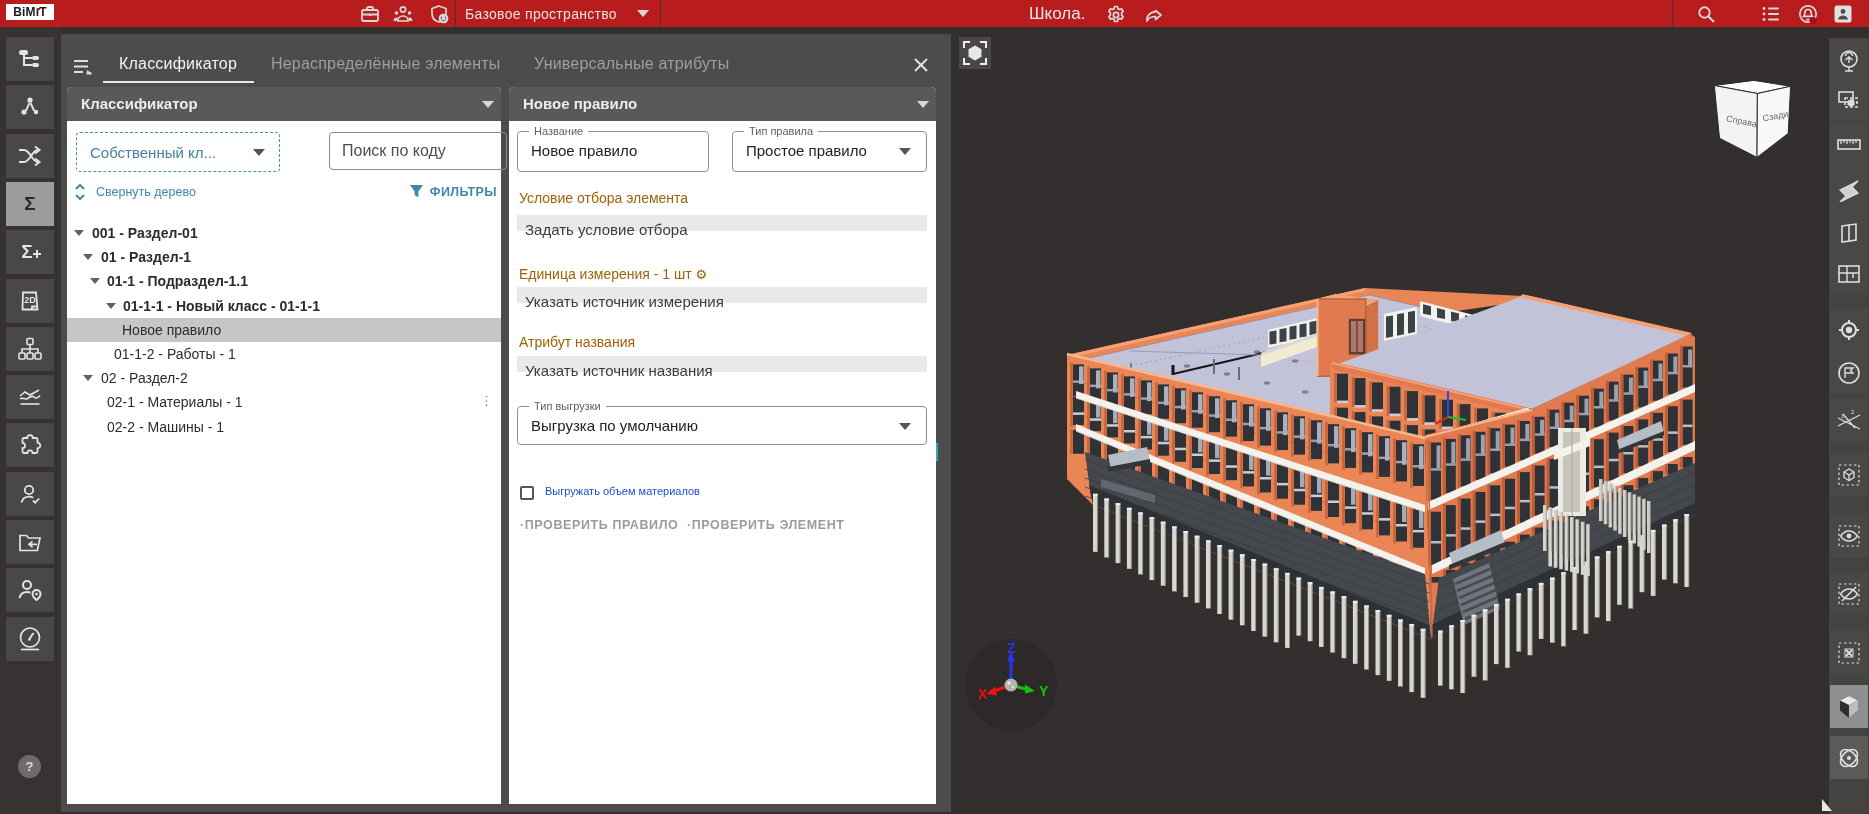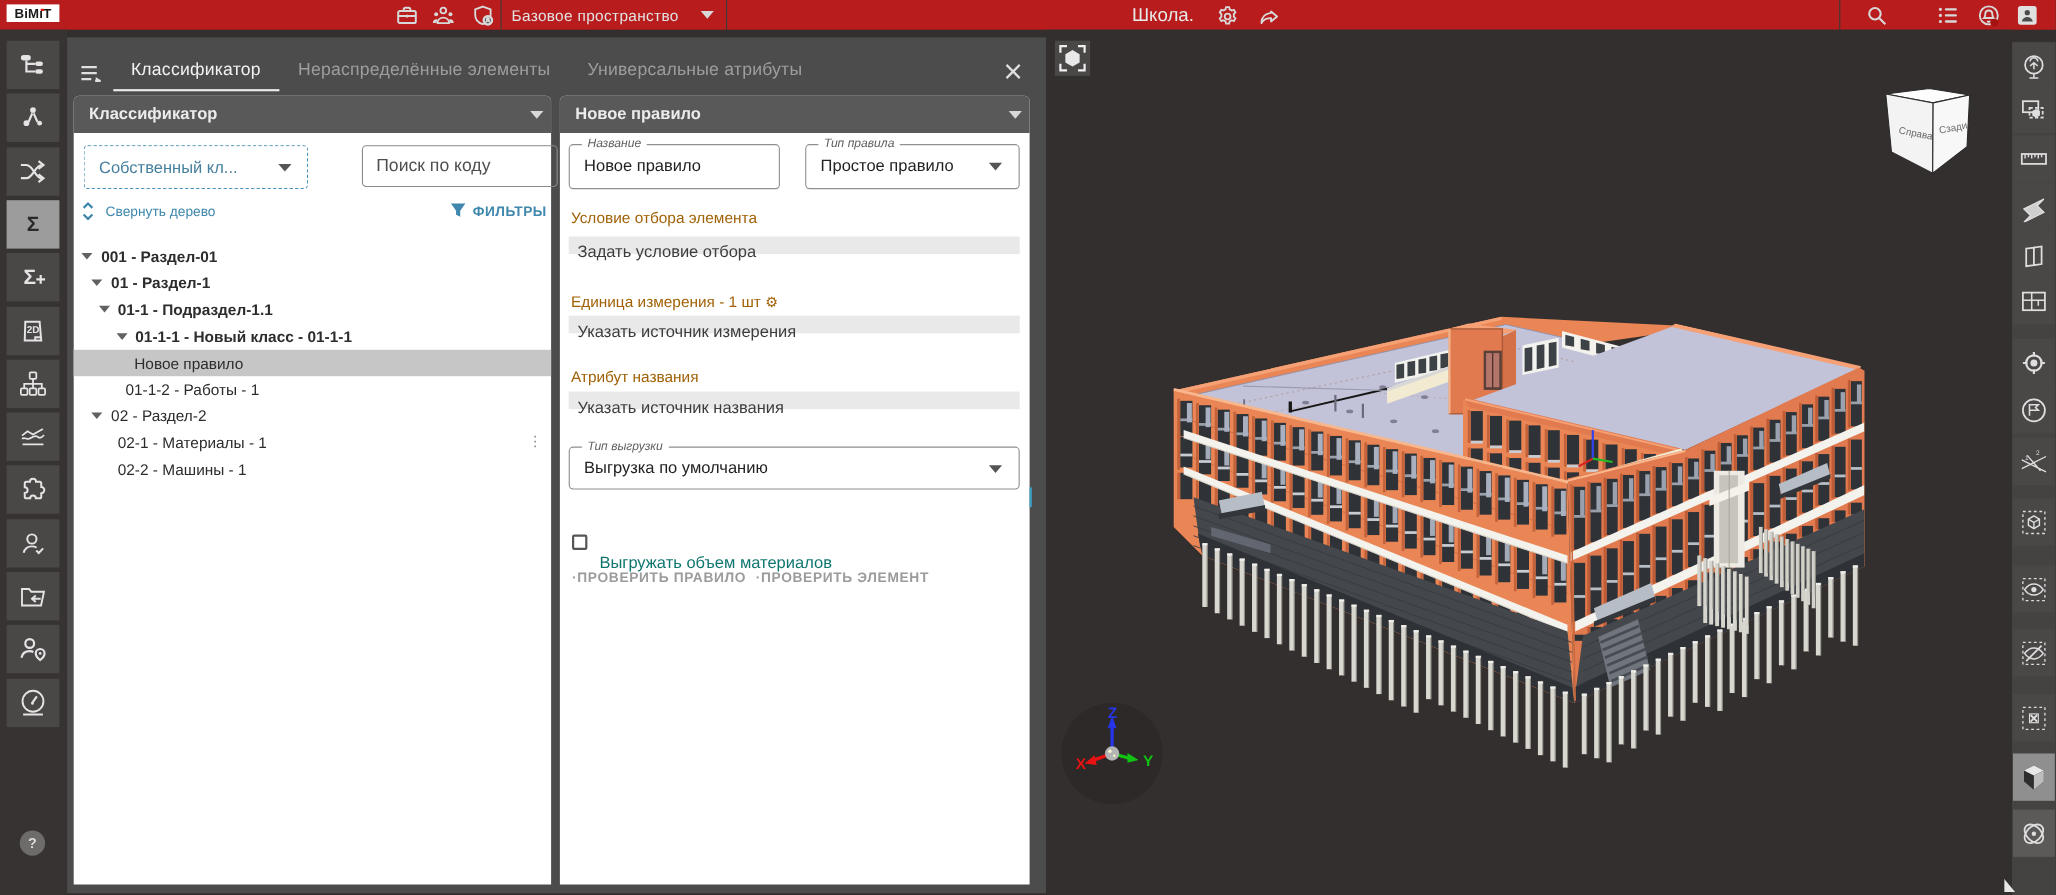--- a/index.html
+++ b/index.html
@@ -41,29 +41,29 @@
 #filters { position:absolute; right:4px; top:98px; font-size:12.5px; color:#3f87ad; font-weight:bold; letter-spacing:0.4px; }
 
 .trow { position:absolute; left:0; width:434px; height:24px; font-size:14px; color:#2c2c2c;margin-top:12px; }
 .trow .arr { position:absolute; width:0; height:0; border-left:5px solid transparent; border-right:5px solid transparent; border-top:6px solid #616161; top:9px; }
 .trow .lbl { position:absolute; top:4px; white-space:nowrap; }
 .trow.b .lbl { font-weight:bold; }
 .trow.sel2 { background:#c6c6c6; }
 .dots3 { position:absolute; right:8px; top:3px; color:#8a8a8a; font-size:13px; letter-spacing:0; }
 
 .fieldset { position:absolute; border:1px solid #8f8f8f; border-radius:4px; }
-.fieldset .legend { position:absolute; top:-7px; left:11px; background:#fff; padding:0 5px; font-size:11px; color:#5f5f5f;font-style:italic; }
+.fieldset .legend { position:absolute; top:-7px; left:11px; background:#fff; padding:0 5px; font-size:11px; color:#5f5f5f; }
 .fieldset .val { position:absolute; left:13px; top:10px; font-size:15px; color:#222; }
 .fieldset .caret { position:absolute; right:15px; top:16px; width:0; height:0; border-left:6px solid transparent; border-right:6px solid transparent; border-top:7px solid #555; }
 .flabel { position:absolute; left:10px; font-size:14px; color:#a16207; }
 .ginput { position:absolute; left:8px; width:410px; height:16px; background:#e9e9e9; }
 .ginput .ph { position:absolute; left:8px; top:6px; font-size:15px; color:#3d3d3d; }
 #chkrow { position:absolute; left:11px; top:397px; }
 #chkbox { position:absolute; left:0; top:2px; width:14px; height:14px; border:2px solid #555; border-radius:2px; }
-#chklbl { position:absolute; left:25px; top:19px; font-size:15px; color:#0f766e; white-space:nowrap; }
+#chklbl { position:absolute; left:25px; top:1px; font-size:11px; color:#1d4ed8; white-space:nowrap; }
 .pbtn { position:absolute; top:431px; font-size:12.5px; color:#9b9b9b; font-weight:bold; letter-spacing:0.6px; white-space:nowrap; }
 #bluebar { position:absolute; left:936px; top:443px; width:2px; height:18px; background:#3aa0c8; }
 
 #viewport { position:absolute; left:951px; top:27px; width:878px; height:787px; background:#332f2e; }
 #vpfocus { position:absolute; left:8px; top:10px; width:32px; height:32px; background:#4a4747; }
 
 #rightrail { position:absolute; left:1829px; top:38px; width:40px; height:776px; background:#454242; }
 .rbtn { position:absolute; left:1px; width:38px; height:43px; display:flex; align-items:center; justify-content:center; color:#dedede; background:#4a4747; }
 .rbtn.lite { background:#8f8f8f; color:#2a2a2a; }
 .rbtn.mid { background:#5c5959; }

